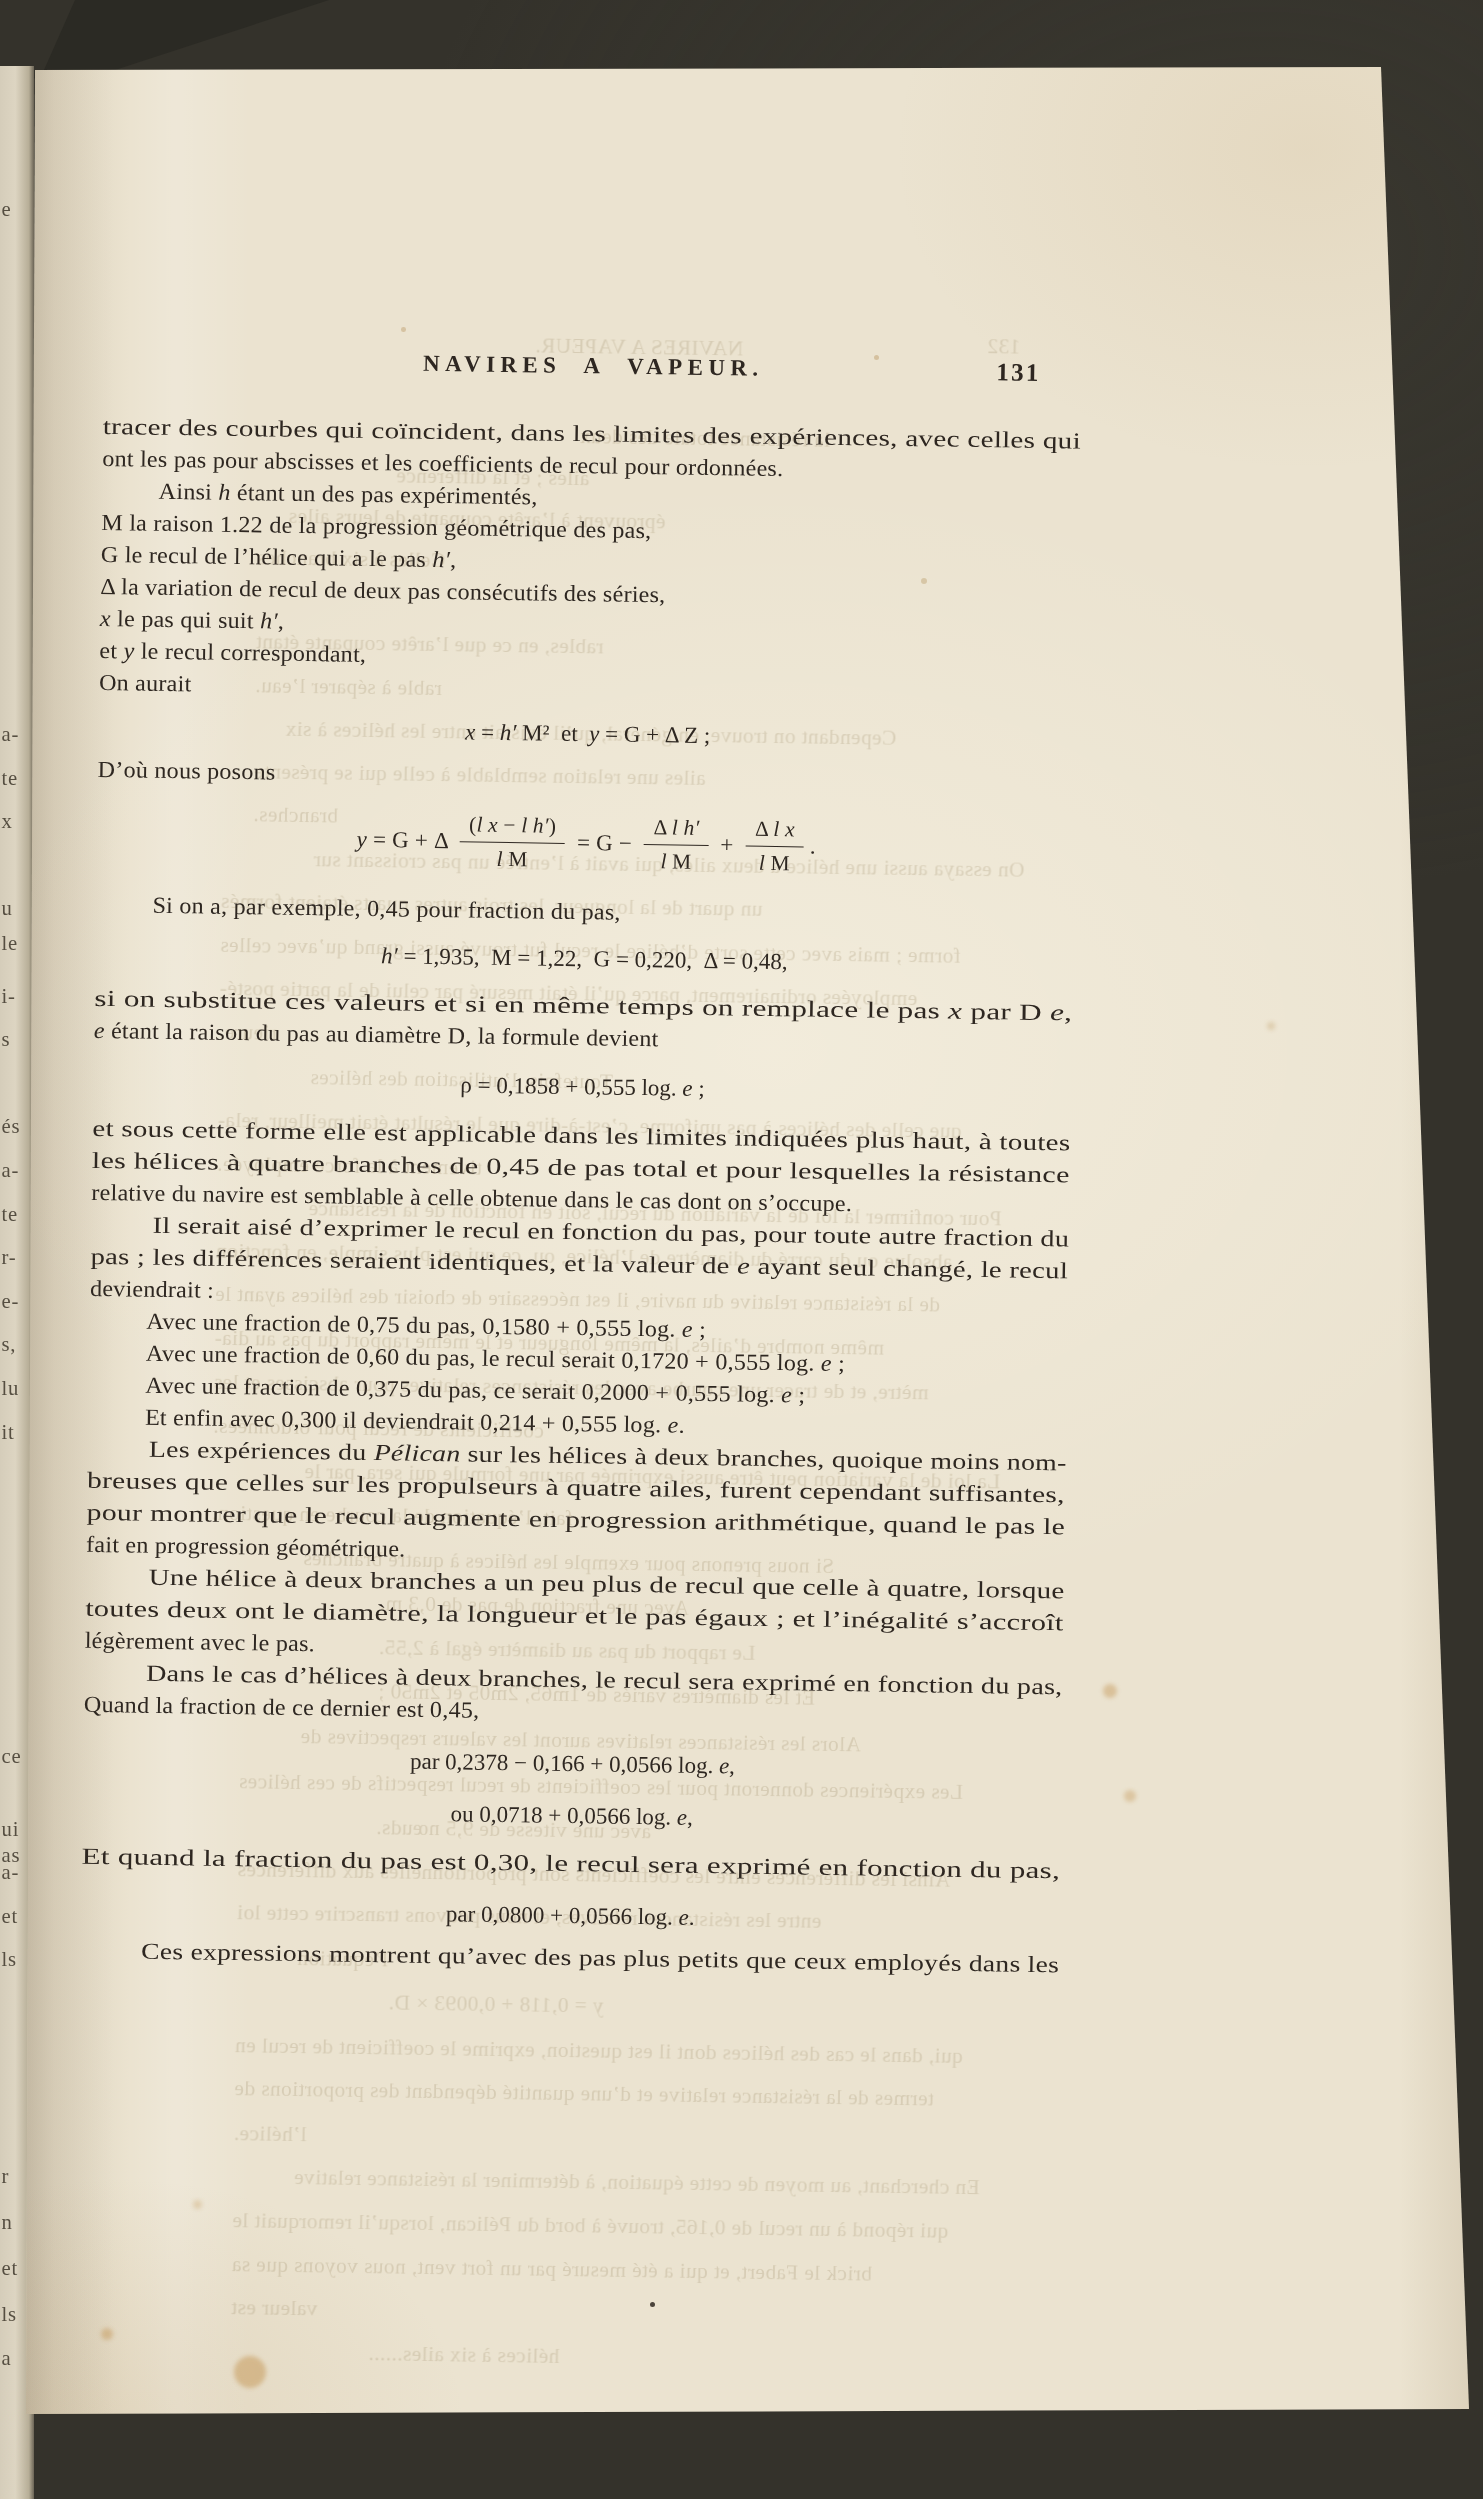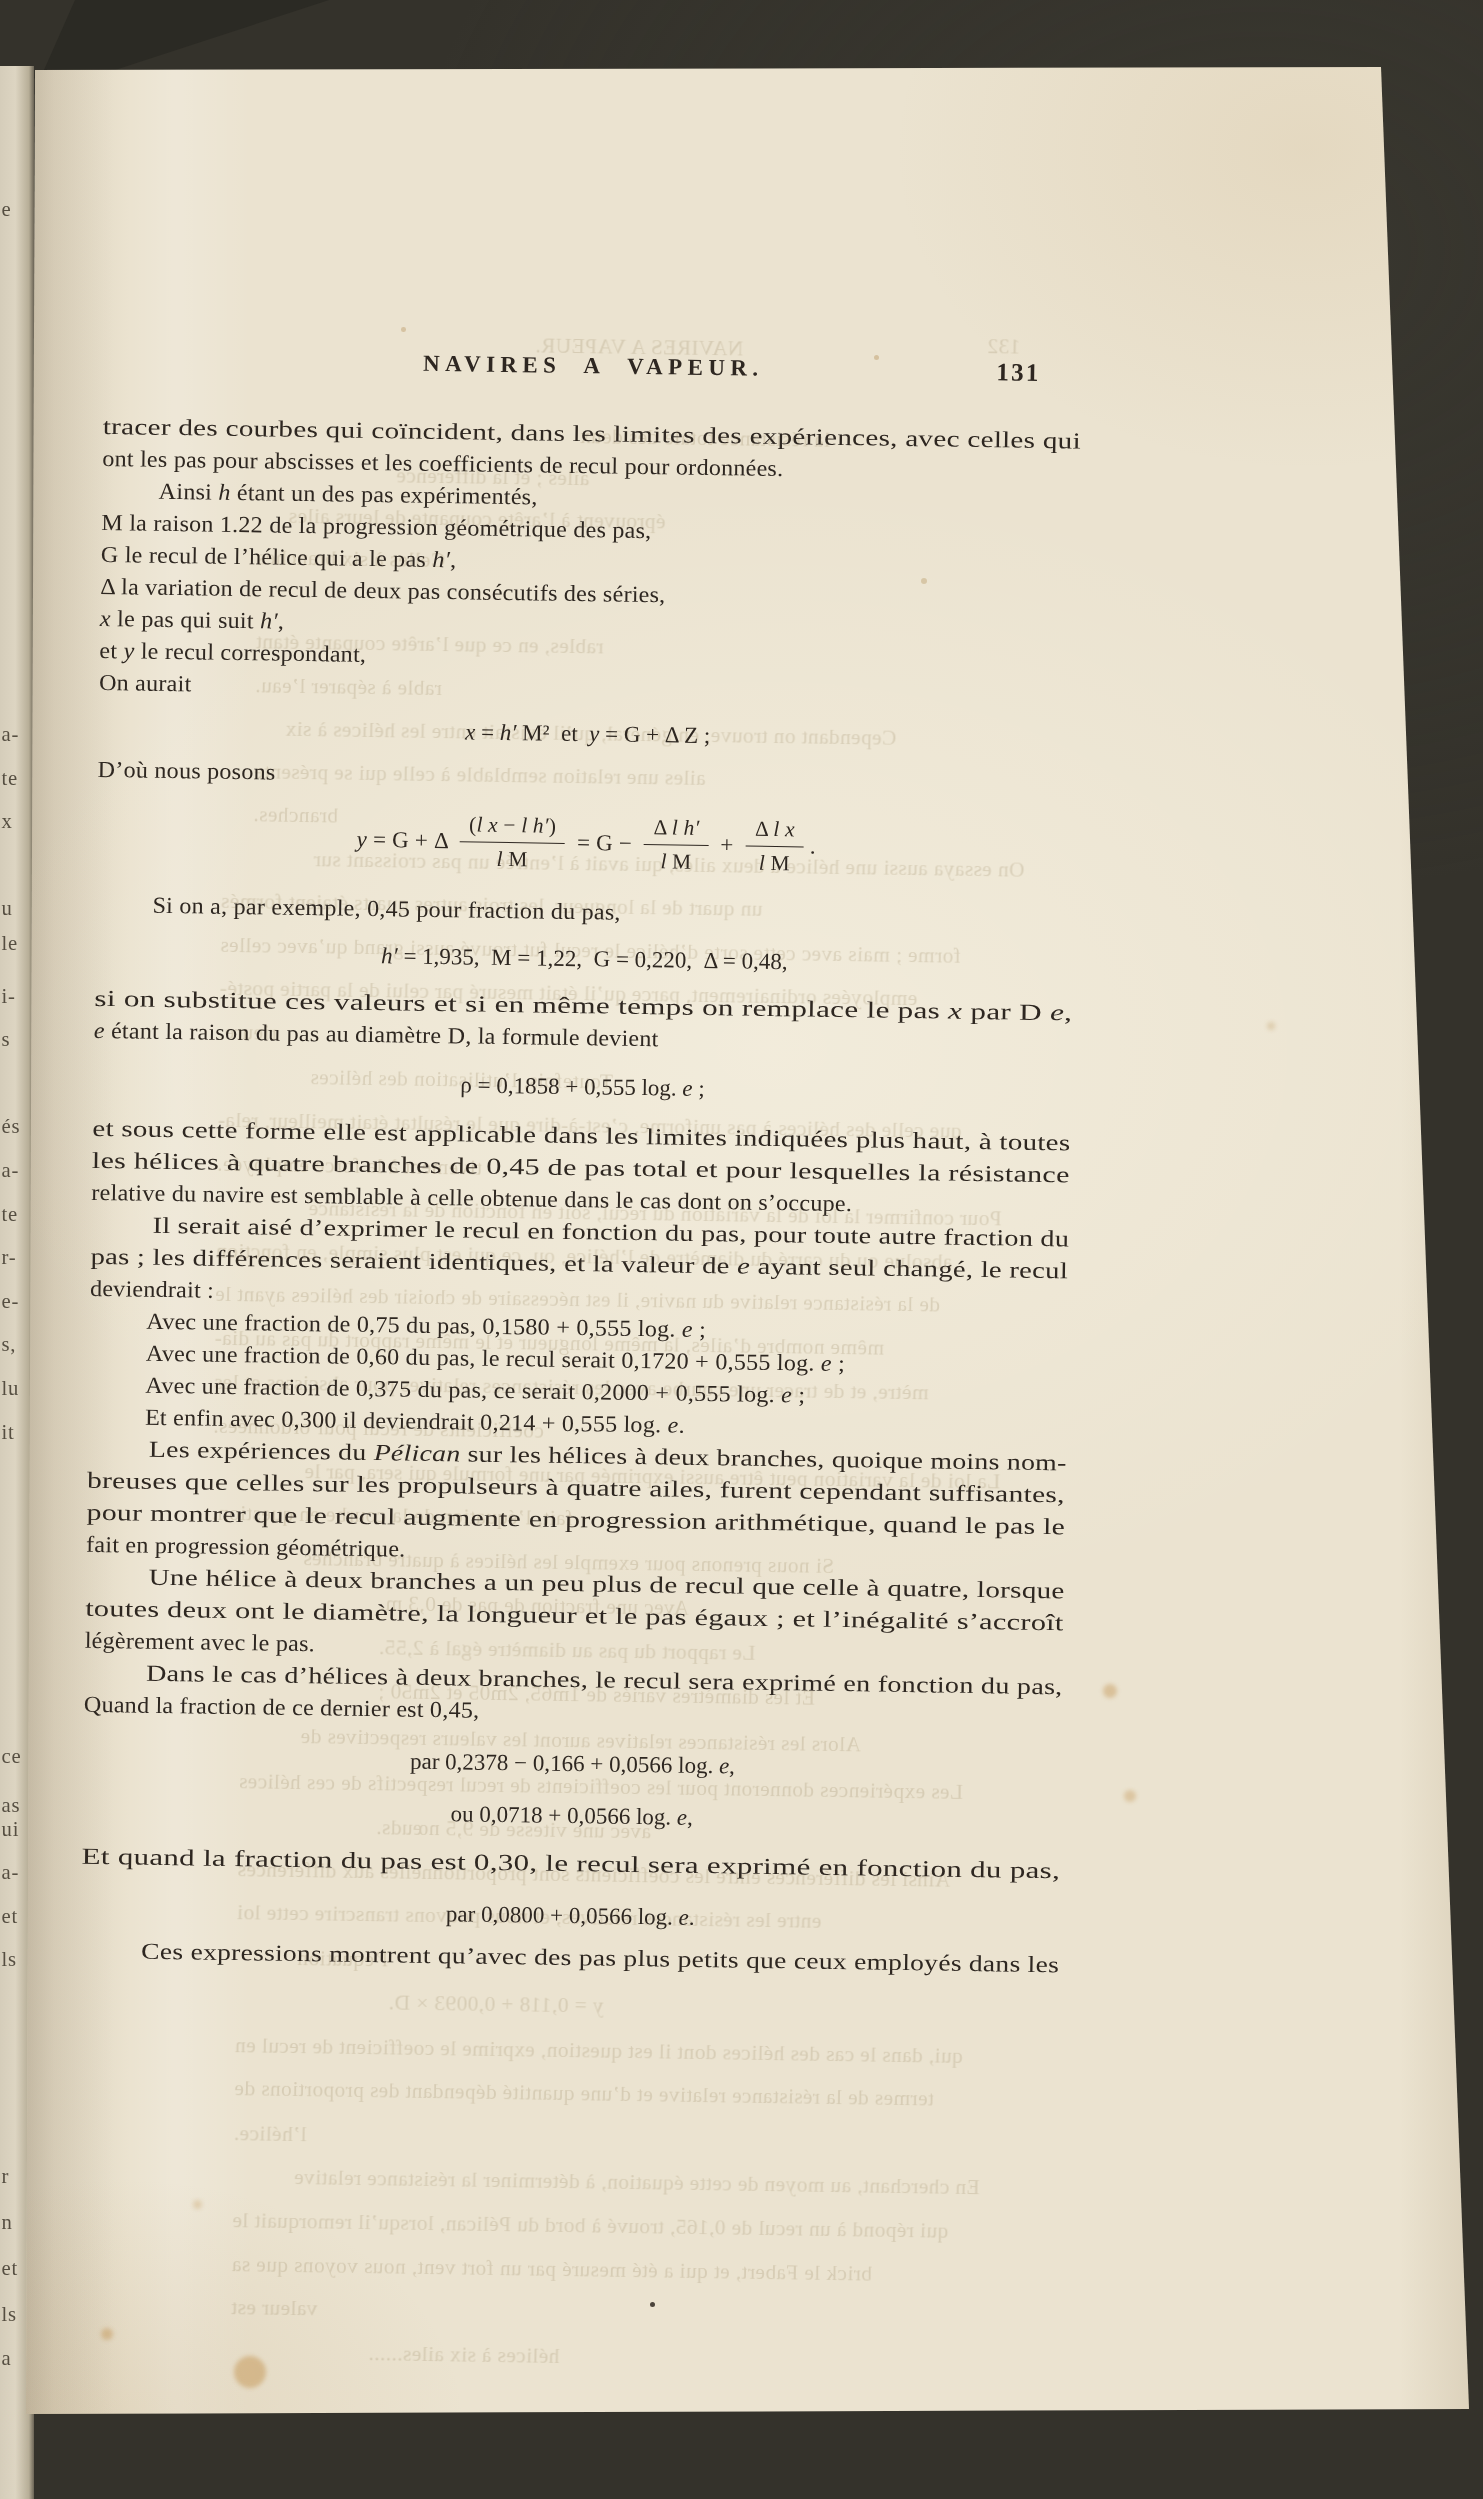--- a/index.html
+++ b/index.html
@@ -95,21 +95,21 @@
     <div class="edge-frag" style="top: 962px;">s</div>
     <div class="edge-frag" style="top: 1049px;">és</div>
     <div class="edge-frag" style="top: 1093px;">a-</div>
     <div class="edge-frag" style="top: 1137px;">te</div>
     <div class="edge-frag" style="top: 1180px;">r-</div>
     <div class="edge-frag" style="top: 1224px;">e-</div>
     <div class="edge-frag" style="top: 1267px;">s,</div>
     <div class="edge-frag" style="top: 1311px;">lu</div>
     <div class="edge-frag" style="top: 1355px;">it</div>
     <div class="edge-frag" style="top: 1679px;">ce</div>
-    <div class="edge-frag" style="top: 1728px;">as</div>
+    <div class="edge-frag" style="top: 1778px;">as</div>
     <div class="edge-frag" style="top: 1752px;">ui</div>
     <div class="edge-frag" style="top: 1795px;">a-</div>
     <div class="edge-frag" style="top: 1839px;">et</div>
     <div class="edge-frag" style="top: 1882px;">ls</div>
     <div class="edge-frag" style="top: 2099px;">r</div>
     <div class="edge-frag" style="top: 2145px;">n</div>
     <div class="edge-frag" style="top: 2191px;">et</div>
     <div class="edge-frag" style="top: 2237px;">ls</div>
     <div class="edge-frag" style="top: 2281px;">a</div>
   </div>

